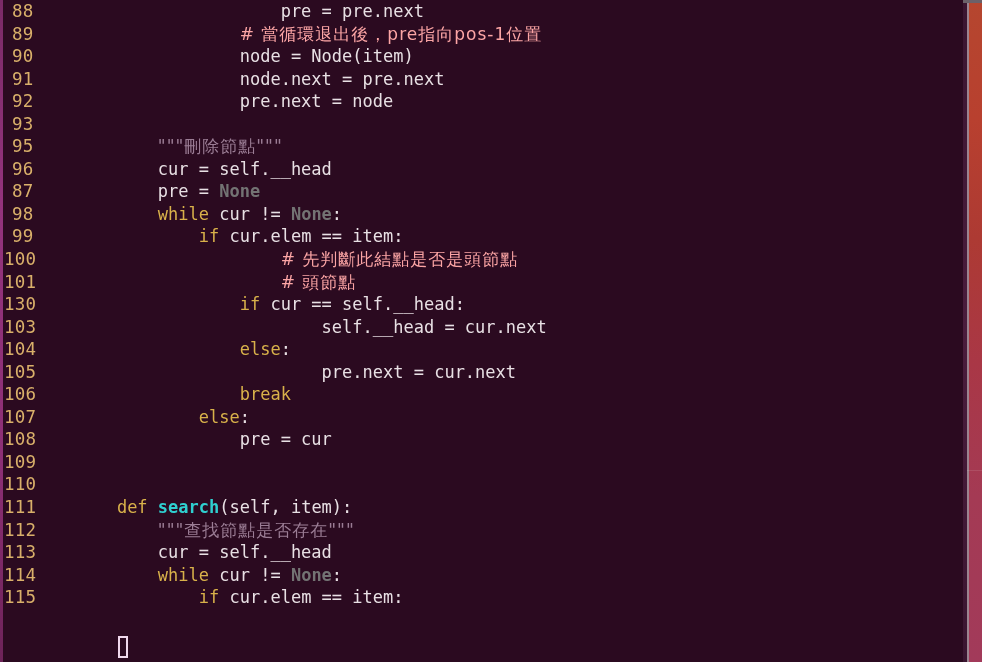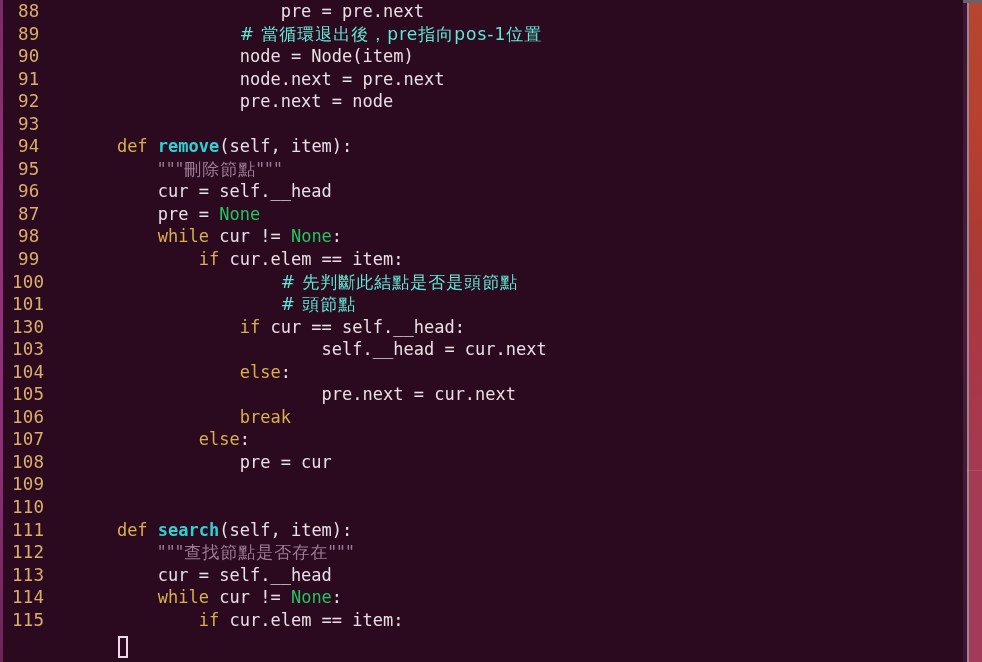--- a/index.html
+++ b/index.html
@@ -35,37 +35,37 @@
     height: 22.55px;
     line-height: 22.55px;
     white-space: pre;
     font-size: 17px;
   }
   .lineno {
     position: absolute;
     left: 0;
     width: 48px;
     text-align: left;
-    padding-left: 15px;
+    padding-left: 9px;
     color: #d9b06a;
     font-size: 17.5px;
     letter-spacing: 0.2px;
   }
-  .lineno.w3 { padding-left: 9px; }
+  .lineno.w3 { padding-left: 1px; }
   .linetext {
     position: absolute;
     left: 32px;
     color: #e8e0e4;
     letter-spacing: 0px;
   }
   
   .kw      { color: #d8b14a; }
   .fn      { color: #2fd0d0; font-weight: bold; }
-  .builtin { color: #22c55e; font-weight: normal; }
-  .cmt     { color: #5eead4; }
+  .builtin { color: #737373; font-weight: bold; }
+  .cmt     { color: #fca5a5; }
   .doc     { color: #9b7d95; }
   .plain   { color: #e8e0e4; }
   .cjk     { font-family: "DejaVu Sans", "Liberation Sans", sans-serif; letter-spacing: 1px; }
 
   
   #cursor {
     position: absolute;
     left: 118px;
     top: 636px;
     width: 10px;
@@ -118,21 +118,20 @@
   <div id="left-border"></div>
 
   <div id="editor">
     <div id="code-lines">
         <div class="code-line"><span class="lineno">88</span><span class="linetext"><span class="plain">                        </span><span class="plain">pre = pre.next</span></span></div>
         <div class="code-line"><span class="lineno">89</span><span class="linetext"><span class="plain">                    </span><span class="cmt cjk"># 當循環退出後，pre指向pos-1位置</span></span></div>
         <div class="code-line"><span class="lineno">90</span><span class="linetext"><span class="plain">                    </span><span class="plain">node = Node(item)</span></span></div>
         <div class="code-line"><span class="lineno">91</span><span class="linetext"><span class="plain">                    </span><span class="plain">node.next = pre.next</span></span></div>
         <div class="code-line"><span class="lineno">92</span><span class="linetext"><span class="plain">                    </span><span class="plain">pre.next = node</span></span></div>
         <div class="code-line"><span class="lineno">93</span><span class="linetext"></span></div>
-        <div class="code-line"><span class="lineno">94</span><span class="linetext"><span class="plain">        </span><span class="kw">def </span><span class="fn">remove</span><span class="plain">(self, item):</span></span></div>
         <div class="code-line"><span class="lineno">95</span><span class="linetext"><span class="plain">            </span><span class="doc cjk">"""刪除節點"""</span></span></div>
         <div class="code-line"><span class="lineno">96</span><span class="linetext"><span class="plain">            </span><span class="plain">cur = self.__head</span></span></div>
         <div class="code-line"><span class="lineno">87</span><span class="linetext"><span class="plain">            </span><span class="plain">pre = </span><span class="builtin">None</span></span></div>
         <div class="code-line"><span class="lineno">98</span><span class="linetext"><span class="plain">            </span><span class="kw">while </span><span class="plain">cur != </span><span class="builtin">None</span><span class="plain">:</span></span></div>
         <div class="code-line"><span class="lineno">99</span><span class="linetext"><span class="plain">                </span><span class="kw">if </span><span class="plain">cur.elem == item:</span></span></div>
         <div class="code-line"><span class="lineno w3">100</span><span class="linetext"><span class="plain">                        </span><span class="cmt cjk"># 先判斷此結點是否是頭節點</span></span></div>
         <div class="code-line"><span class="lineno w3">101</span><span class="linetext"><span class="plain">                        </span><span class="cmt cjk"># 頭節點</span></span></div>
         <div class="code-line"><span class="lineno w3">130</span><span class="linetext"><span class="plain">                    </span><span class="kw">if </span><span class="plain">cur == self.__head:</span></span></div>
         <div class="code-line"><span class="lineno w3">103</span><span class="linetext"><span class="plain">                            </span><span class="plain">self.__head = cur.next</span></span></div>
         <div class="code-line"><span class="lineno w3">104</span><span class="linetext"><span class="plain">                    </span><span class="kw">else</span><span class="plain">:</span></span></div>

